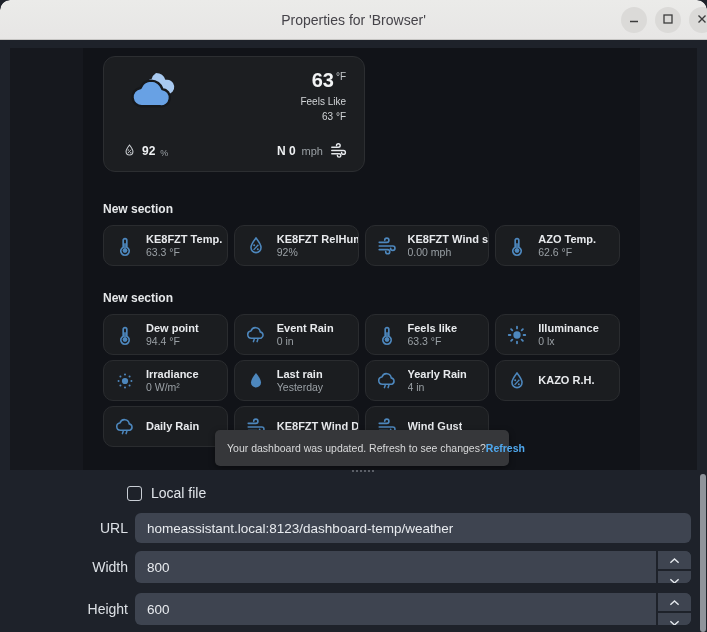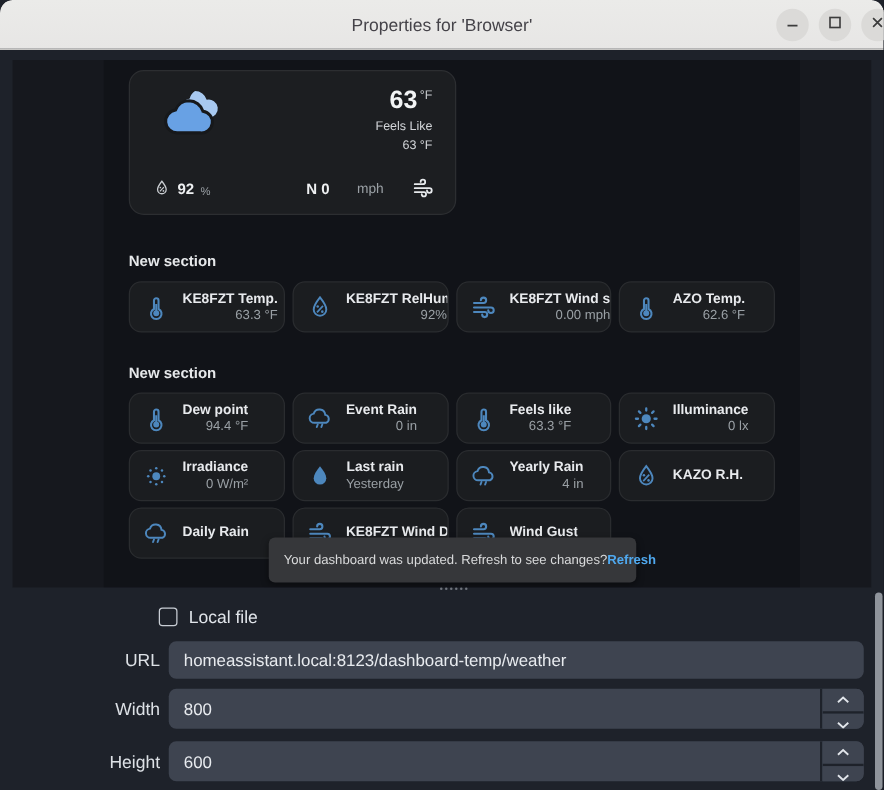--- a/index.html
+++ b/index.html
@@ -67,41 +67,41 @@
   .feels-label, .feels-value { font-size:10px; color:#d2d5d8; margin-top:4px; }
   .wx-bottom {
     position:absolute; left:18px; right:16px; bottom:11px;
     display:flex; align-items:center; justify-content:space-between;
   }
   .wx-hum { display:flex; align-items:flex-end; gap:5px; }
   .wx-hum .ico { width:15px; height:15px; color:#c9cdd1; }
   .wx-hum .ico svg{ width:15px; height:15px;}
   .wx-hum-val { font-size:12px; color:#eef0f2; font-weight:bold;}
   .wx-hum-unit { font-size:9px; color:#9aa0a5; }
-  .wx-wind { display:flex; align-items:center; gap:22px; }
+  .wx-wind { display:flex; align-items:center; gap:6px; }
   .wx-wind-val { font-size:12px; color:#eef0f2; font-weight:bold;}
   .wx-wind-unit { font-size:11px; color:#9aa0a5; }
   .wx-wind .ico { width:19px; height:19px; color:#e6e9ec; }
   .wx-wind .ico svg{ width:19px; height:19px;}
   
   .sections { padding:0 20px; }
   .section-title { font-size:12px; font-weight:bold; color:#e6e8ea; }
   .section:nth-child(1) .section-title { margin-top:30px; }
   .section:nth-child(2) .section-title { margin-top:25px; }
   .card-grid {
     margin-top:9px; display:grid; grid-template-columns:repeat(4,1fr);
     gap:5px 6px;
   }
   .sensor-card {
     height:41px; background:#1b1d20; border:1px solid #2a2c2f; border-radius:10px;
     display:flex; align-items:center; padding-left:10px; gap:10px; overflow:hidden;
   }
   .s-icon { width:22px; height:22px; flex:0 0 22px; color:#4d87bd; }
   .s-icon svg { width:22px; height:22px; }
-  .s-text { display:flex; flex-direction:column; overflow:hidden;text-align:right; }
+  .s-text { display:flex; flex-direction:column; overflow:hidden; }
   .s-name { font-size:11px; font-weight:bold; color:#e8eaed; white-space:nowrap; }
   .s-value { font-size:10.5px; color:#9aa0a5; margin-top:1px; white-space:nowrap; }
   
   .toast {
     position:absolute; left:205px; top:382px; width:294px; height:36px;
     background:#36373a; border-radius:5px; display:flex; align-items:center;
     padding:0 12px; z-index:5; box-shadow:0 2px 6px rgba(0,0,0,.4);
   }
   .toast-msg { font-size:10.5px; color:#d9dadb; white-space:nowrap; }
   .toast-action { margin-left:auto; font-size:10.5px; font-weight:bold; color:#4fa8ee; white-space:nowrap;}

